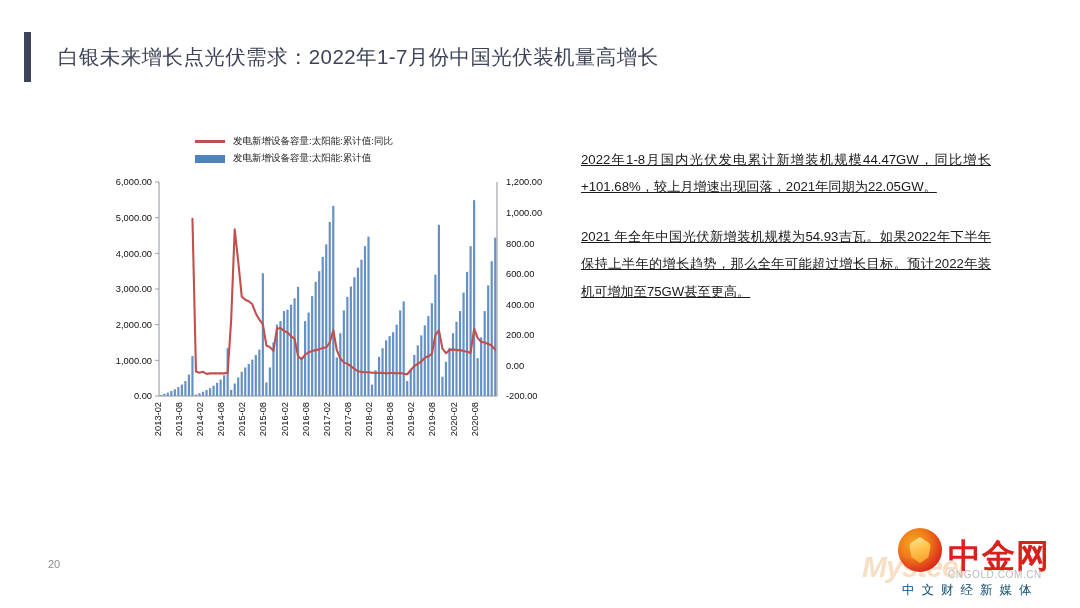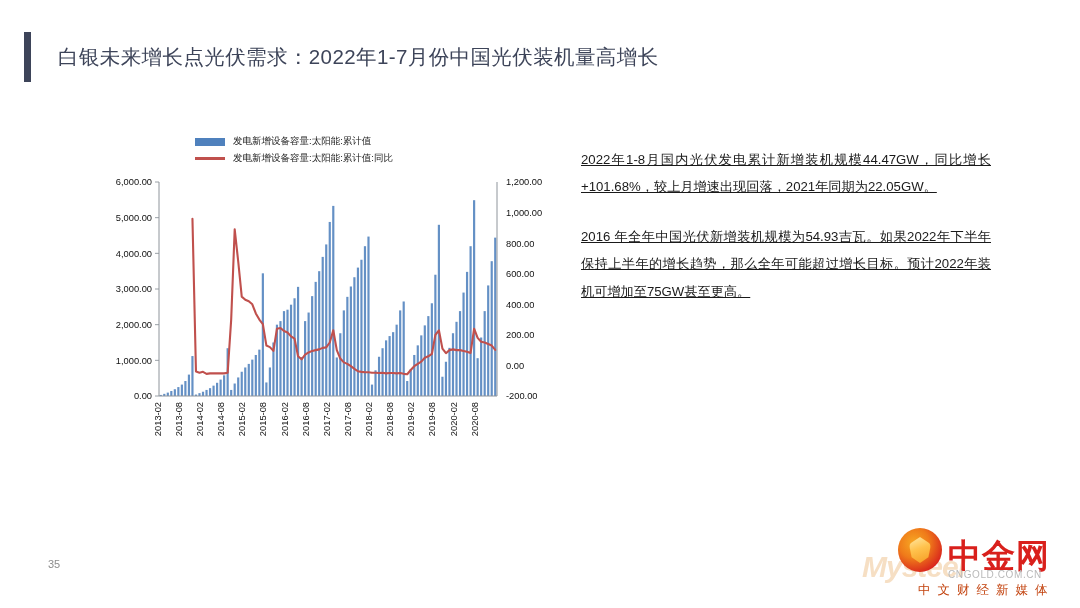--- a/index.html
+++ b/index.html
@@ -188,48 +188,48 @@
     position: absolute;
     left: 76px;
     top: 45px;
     font-size: 10px;
     color: #b9b9b9;
     letter-spacing: 0.6px;
     font-family: "Liberation Sans", "DejaVu Sans", sans-serif;
   }
   #logo-tagline {
     position: absolute;
-    left: 46px;
+    left: 30px;
     top: 58px;
     font-size: 12.5px;
-    color: #c2410c;
+    color: #0c4a6e;
     letter-spacing: 7px;
     white-space: nowrap;
   }
 </style>
 </head>
 <body>
 
 <div id="slide">
 
   <div id="title-row">
     <div id="title-accent"></div>
     <div id="page-title">白银未来增长点光伏需求：2022年1-7月份中国光伏装机量高增长</div>
   </div>
 
   <div id="chart-block">
 
     <div id="legend">
       <div class="legend-row">
+        <span class="legend-swatch-line"></span>
+        <span class="legend-label">发电新增设备容量:太阳能:累计值:同比</span>
+      </div>
+      <div class="legend-row">
         <span class="legend-swatch-bar"></span>
         <span class="legend-label">发电新增设备容量:太阳能:累计值</span>
-      </div>
-      <div class="legend-row">
-        <span class="legend-swatch-line"></span>
-        <span class="legend-label">发电新增设备容量:太阳能:累计值:同比</span>
       </div>
     </div>
 
     <div id="plot-wrap">
       <svg id="plot-svg" width="480" height="290" viewBox="0 0 480 290">
         <g id="g-ylabels">
             <text x="67" y="225.4" text-anchor="end" class="axis-tick-text">0.00</text>
             <text x="67" y="189.73333333333335" text-anchor="end" class="axis-tick-text">1,000.00</text>
             <text x="67" y="154.0666666666667" text-anchor="end" class="axis-tick-text">2,000.00</text>
             <text x="67" y="118.4" text-anchor="end" class="axis-tick-text">3,000.00</text>
@@ -379,24 +379,24 @@
             <text x="0" y="0" class="x-tick-text" text-anchor="end" transform="translate(350.39,228) rotate(-90)">2019-08</text>
             <text x="0" y="0" class="x-tick-text" text-anchor="end" transform="translate(371.51,228) rotate(-90)">2020-02</text>
             <text x="0" y="0" class="x-tick-text" text-anchor="end" transform="translate(392.64,228) rotate(-90)">2020-08</text>
           </g>
       </svg>
     </div>
   </div>
 
   <div id="body-text">
     <p class="para">2022年1-8月国内光伏发电累计新增装机规模44.47GW，同比增长+101.68%，较上月增速出现回落，2021年同期为22.05GW。</p>
-    <p class="para">2016 年全年中国光伏新增装机规模为54.93吉瓦。如果2022年下半年保持上半年的增长趋势，那么全年可能超过增长目标。预计2022年装机可增加至75GW甚至更高。</p>
+    <p class="para">2021 年全年中国光伏新增装机规模为54.93吉瓦。如果2022年下半年保持上半年的增长趋势，那么全年可能超过增长目标。预计2022年装机可增加至75GW甚至更高。</p>
   </div>
 
-  <div id="page-number">35</div>
+  <div id="page-number">20</div>
 
   <div id="logo">
     <div id="watermark">Mysteel</div>
     <div id="logo-main">
       <div id="logo-mark"></div>
       <div id="logo-word">中金网</div>
     </div>
     <div id="logo-domain">CNGOLD.COM.CN</div>
     <div id="logo-tagline">中文财经新媒体</div>
   </div>

